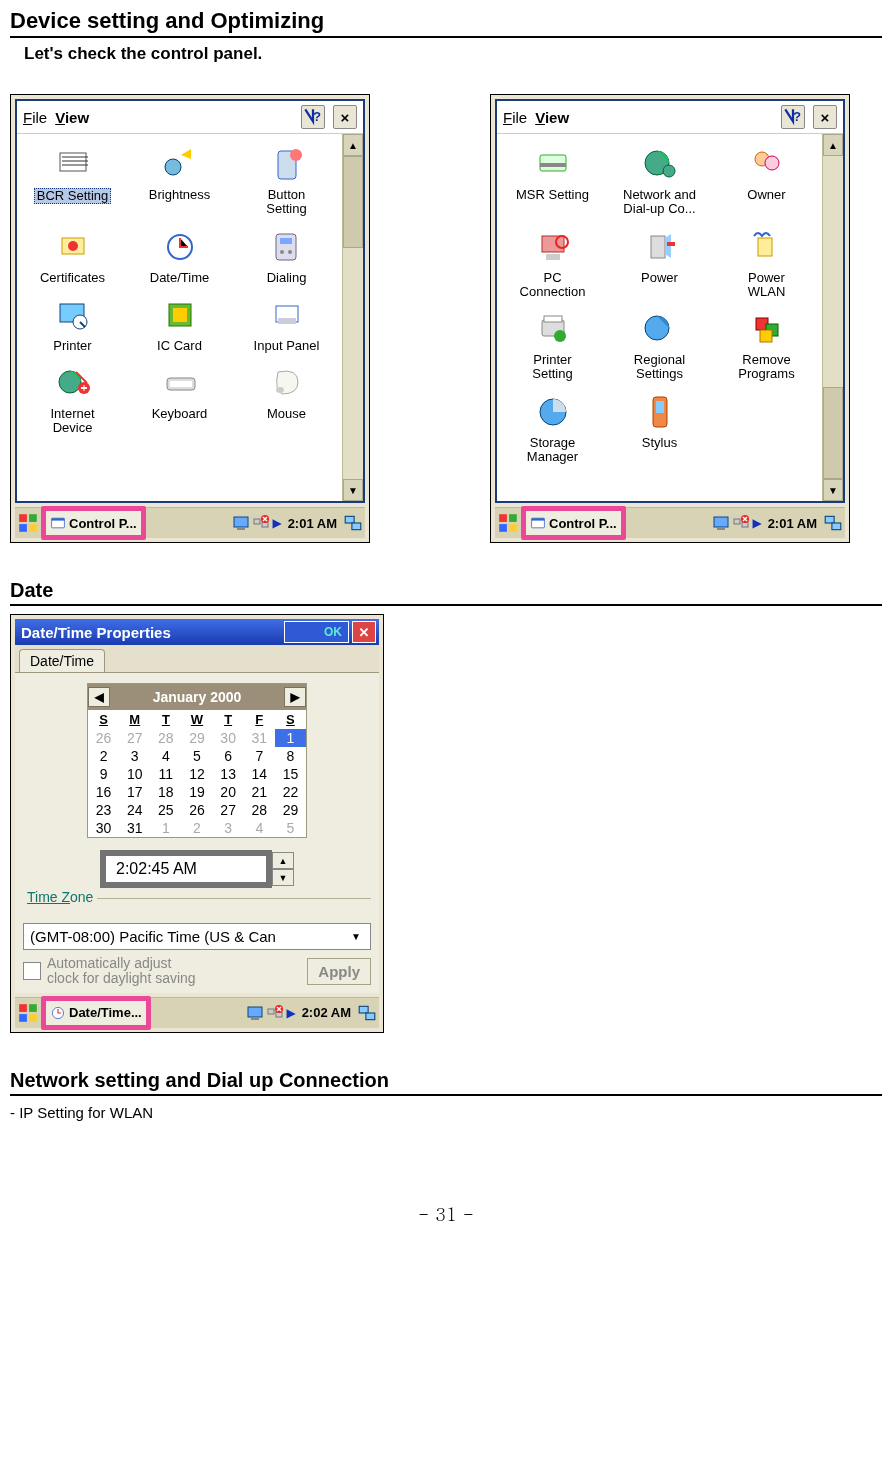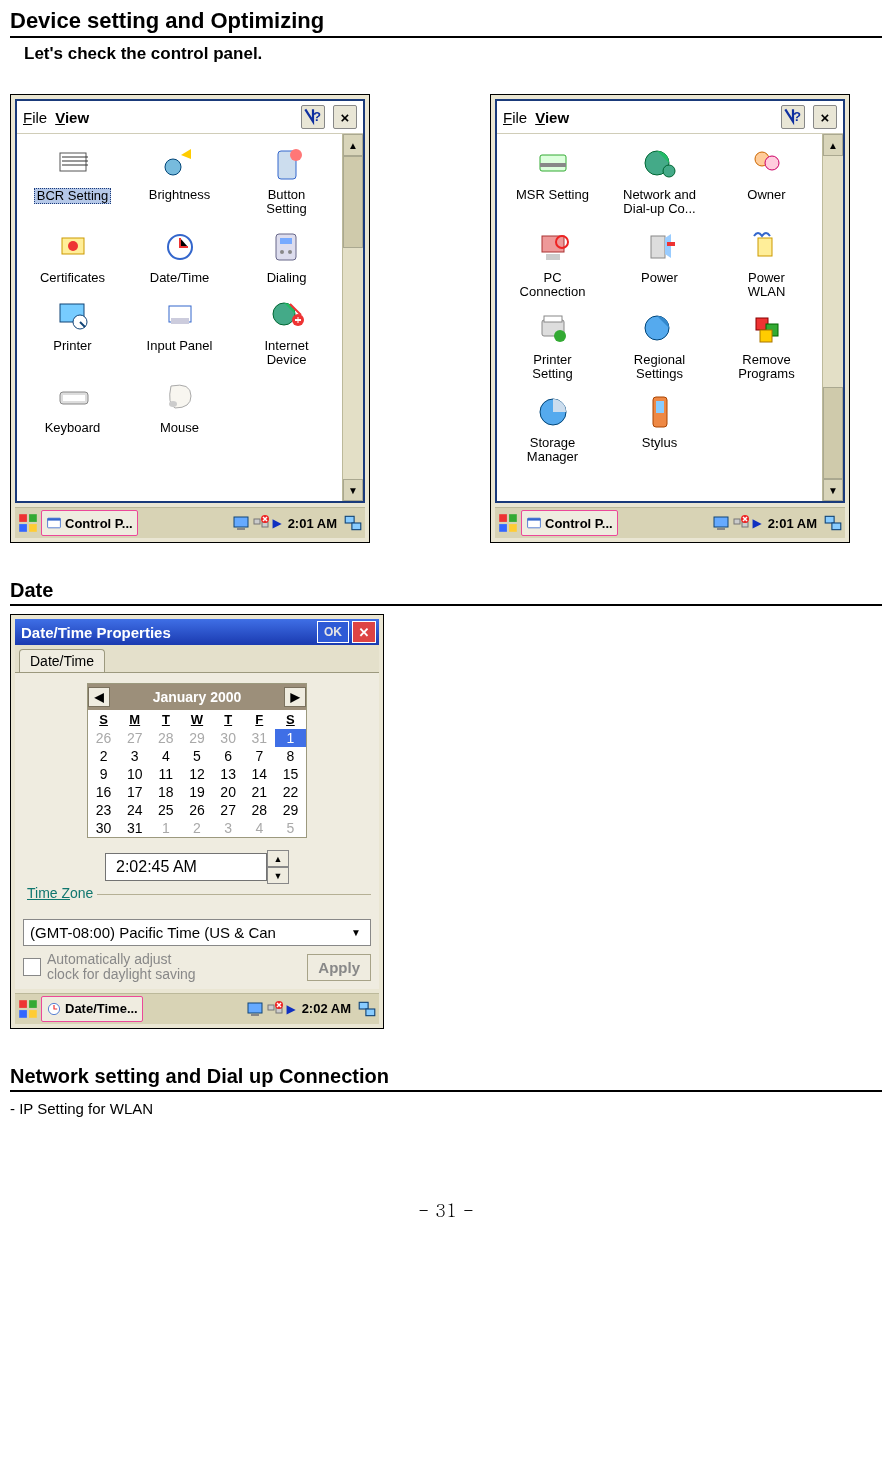--- a/index.html
+++ b/index.html
@@ -122,21 +122,21 @@
     border-top:1px solid #bcb99a;
     padding: 0 2px;
     height: 30px;
     gap:2px;
     margin: 0 4px 4px 4px;
     font-size: 13px;
   }
   .startflag { width:22px; height:22px; display:flex; align-items:center; justify-content:center; }
   .taskbtn {
     background:#efece0;
-    border:1px solid #ec4899;
+    border:5px solid #ec4899;
     border-radius:2px;
     height:24px;
     display:flex; align-items:center;
     padding:0 4px;
     font-weight:bold;
     gap:3px;
   }
   .task-spacer { flex:1; }
   .trayicon { width:18px; height:18px; display:flex; align-items:center; justify-content:center; }
   .clock { font-weight:bold; padding:0 4px; font-size:13px; }
@@ -163,26 +163,27 @@
     display:flex; align-items:center;
     font-weight:bold;
     font-size:15px;
     height:26px;
     padding:0 3px 0 6px;
   }
   .titlebar2 .spacer { flex:1; }
   .okbtn {
     background:#2e5ad6;
     border:1px solid #fff;
-    color:#e5e5e5;
+    color:#5eead4;
     font-weight:bold;
     width:30px; height:20px;
     font-size:12px;
     display:flex; align-items:center; justify-content:center;
     margin-right:3px;
+    padding-left:33px;
   }
   .closebtn2 {
     background:#d44;
     border:1px solid #fff;
     color:#fff;
     font-weight:bold;
     width:22px; height:20px;
     font-size:13px;
     display:flex; align-items:center; justify-content:center;
   }
@@ -240,21 +241,21 @@
   .calcell.out { color:#a9a9a9; }
   .calcell.sel { background:#3f6fe6; color:#fff; }
 
   .timerow {
     display:flex; justify-content:center; align-items:center;
     margin: 12px 0 10px 0;
     gap:0;
   }
   .timebox {
     background:#fff;
-    border:1px solid #737373;
+    border:6px solid #737373;
     padding: 4px 10px;
     font-size:16px;
     width:140px;
   }
   .spinner {
     display:flex; flex-direction:column;
   }
   .spinbtn {
     width:20px; height:15px;
     background:#efece0; border:1px solid #888;
@@ -387,20 +388,29 @@
             </div>
             <div class="iconcell">
               <div class="iconbox">
                 <svg viewBox="0 0 38 38">
                   <rect x="6" y="8" width="24" height="18" fill="#7cf" stroke="#147"></rect>
                   <circle cx="26" cy="26" r="7" fill="#fff" stroke="#147"></circle>
                   <path d="M26 26 L31 31" stroke="#147" stroke-width="2"></path>
                 </svg>
               </div>
               <div class="iconlabel">Printer</div>
+            </div>
+            <div class="iconcell">
+              <div class="iconbox">
+                <svg viewBox="0 0 38 38">
+                  <rect x="8" y="8" width="22" height="22" fill="#6b3" stroke="#270"></rect>
+                  <rect x="12" y="12" width="14" height="14" fill="#fc0"></rect>
+                </svg>
+              </div>
+              <div class="iconlabel">IC Card</div>
             </div>
             <div class="iconcell">
               <div class="iconbox">
                 <svg viewBox="0 0 38 38">
                   <rect x="8" y="10" width="22" height="16" fill="#fff" stroke="#36c"></rect>
                   <rect x="10" y="22" width="18" height="6" fill="#ccd"></rect>
                 </svg>
               </div>
               <div class="iconlabel">Input Panel</div>
             </div>

